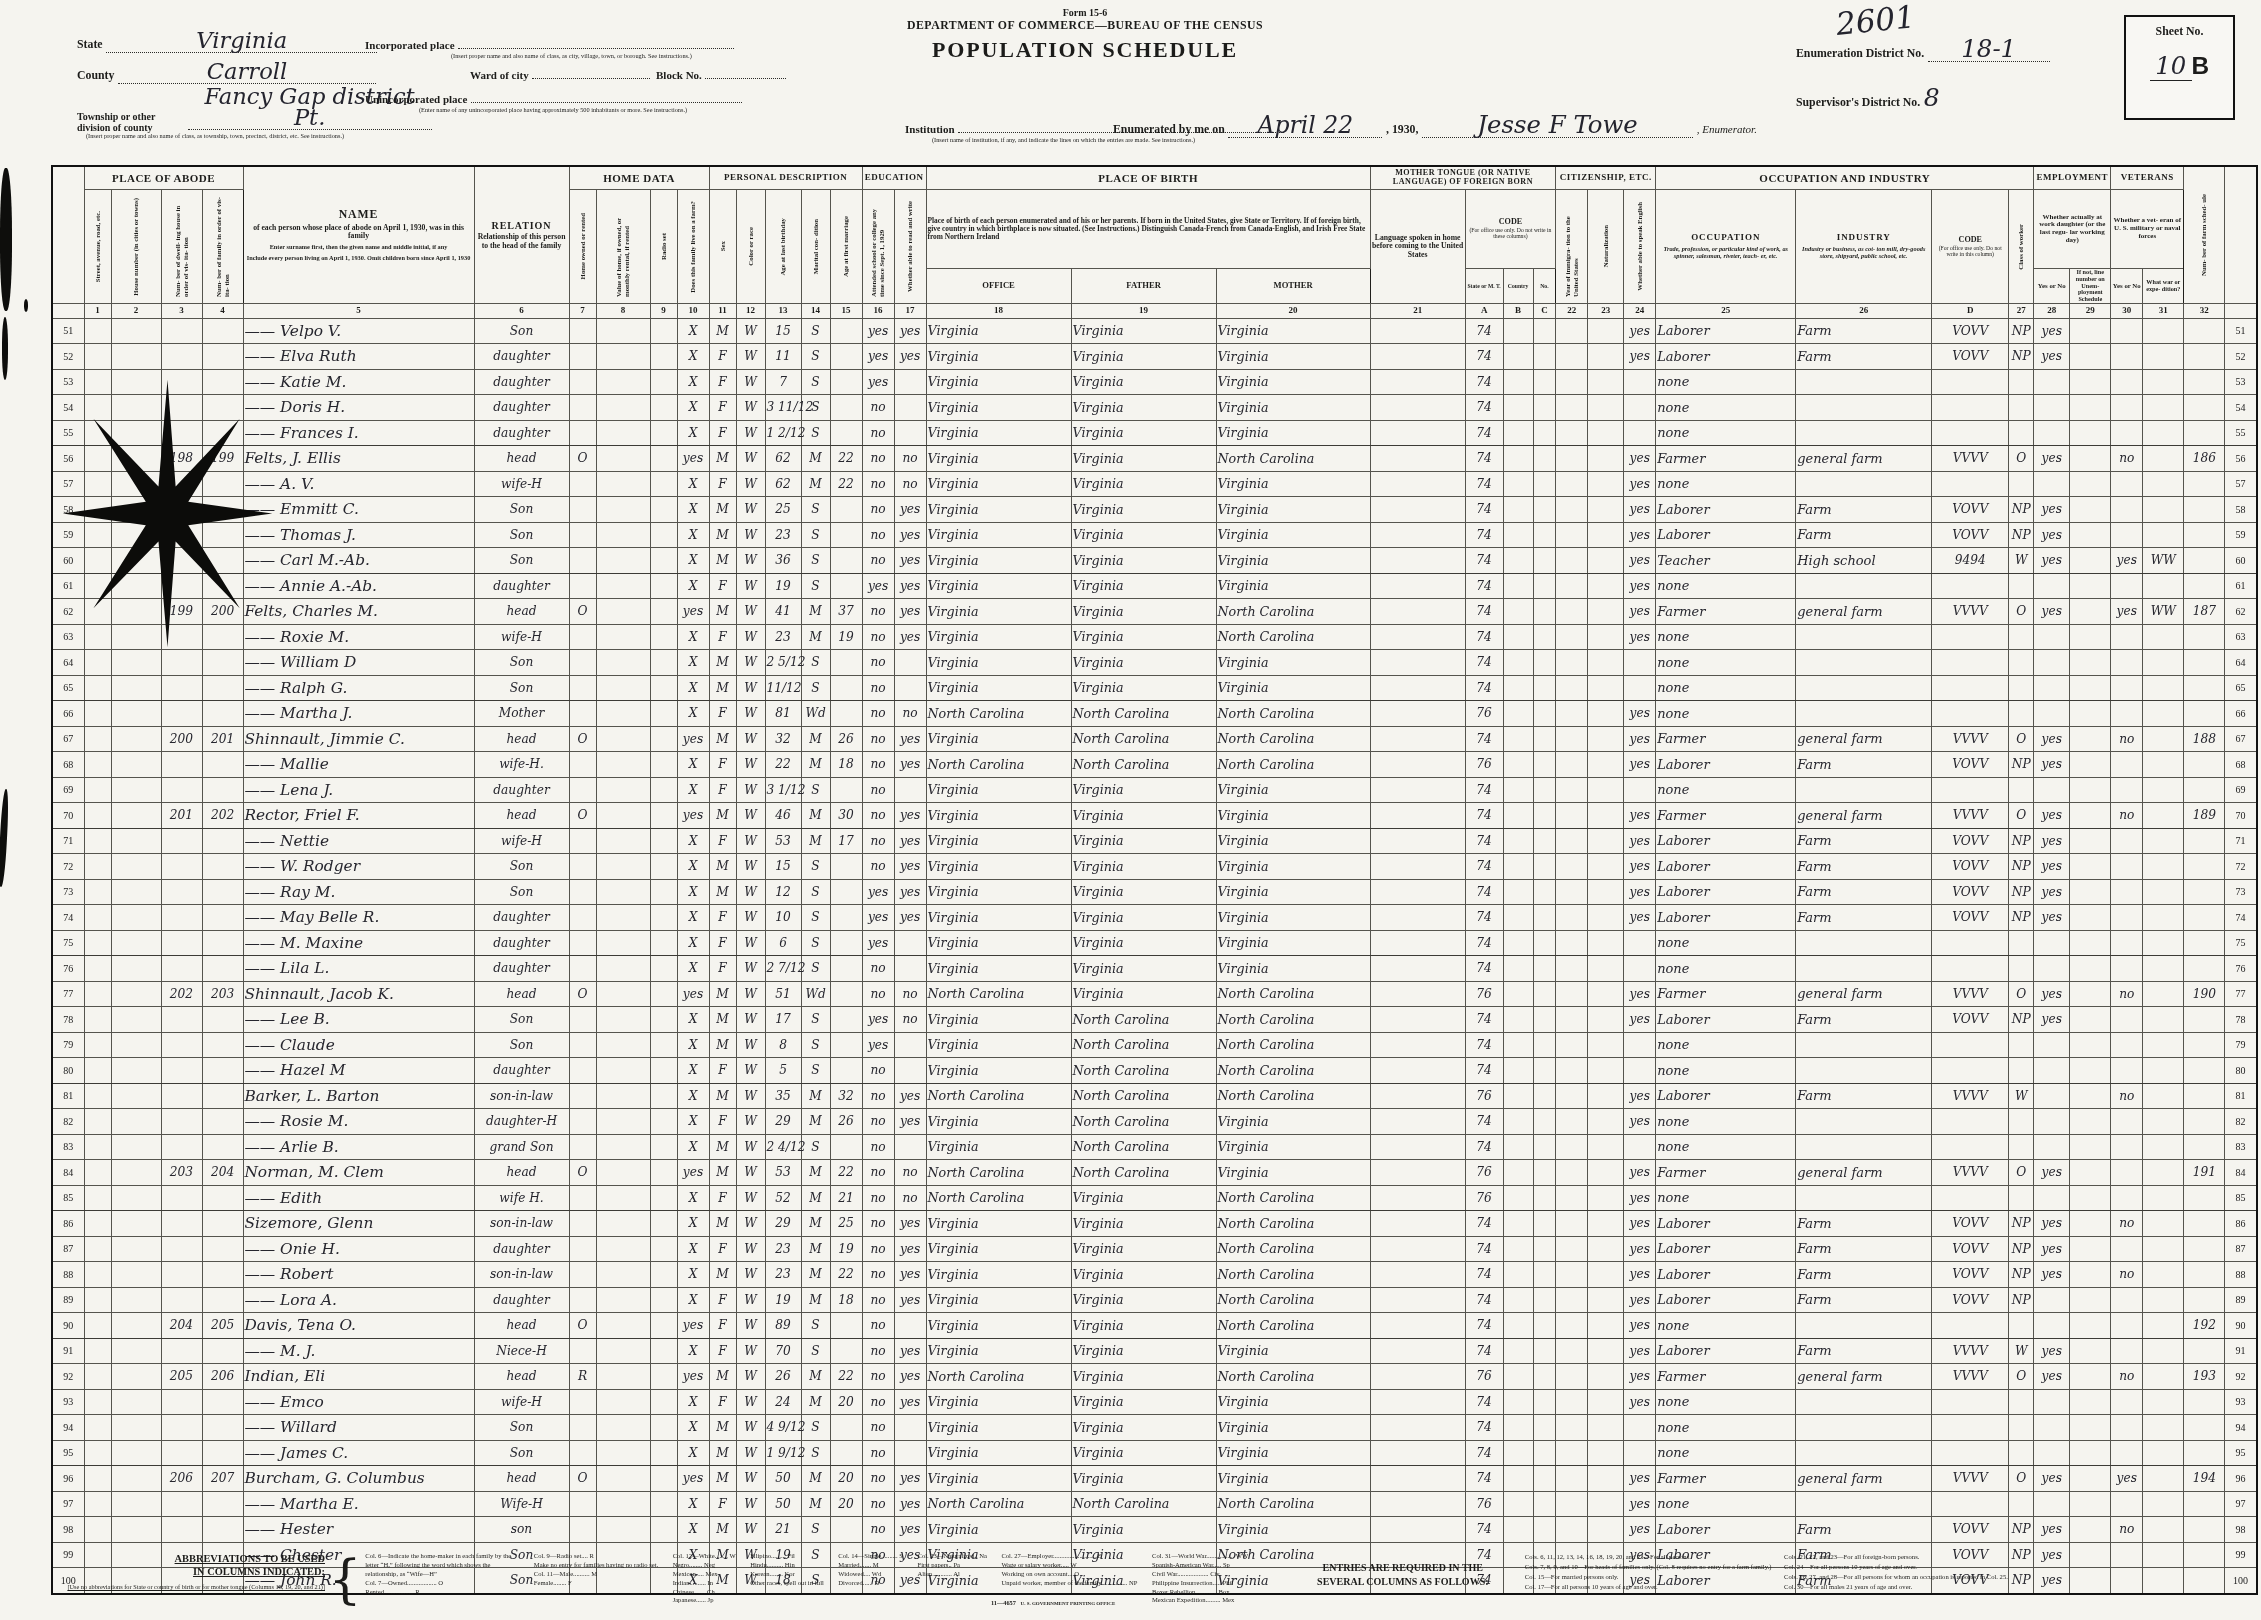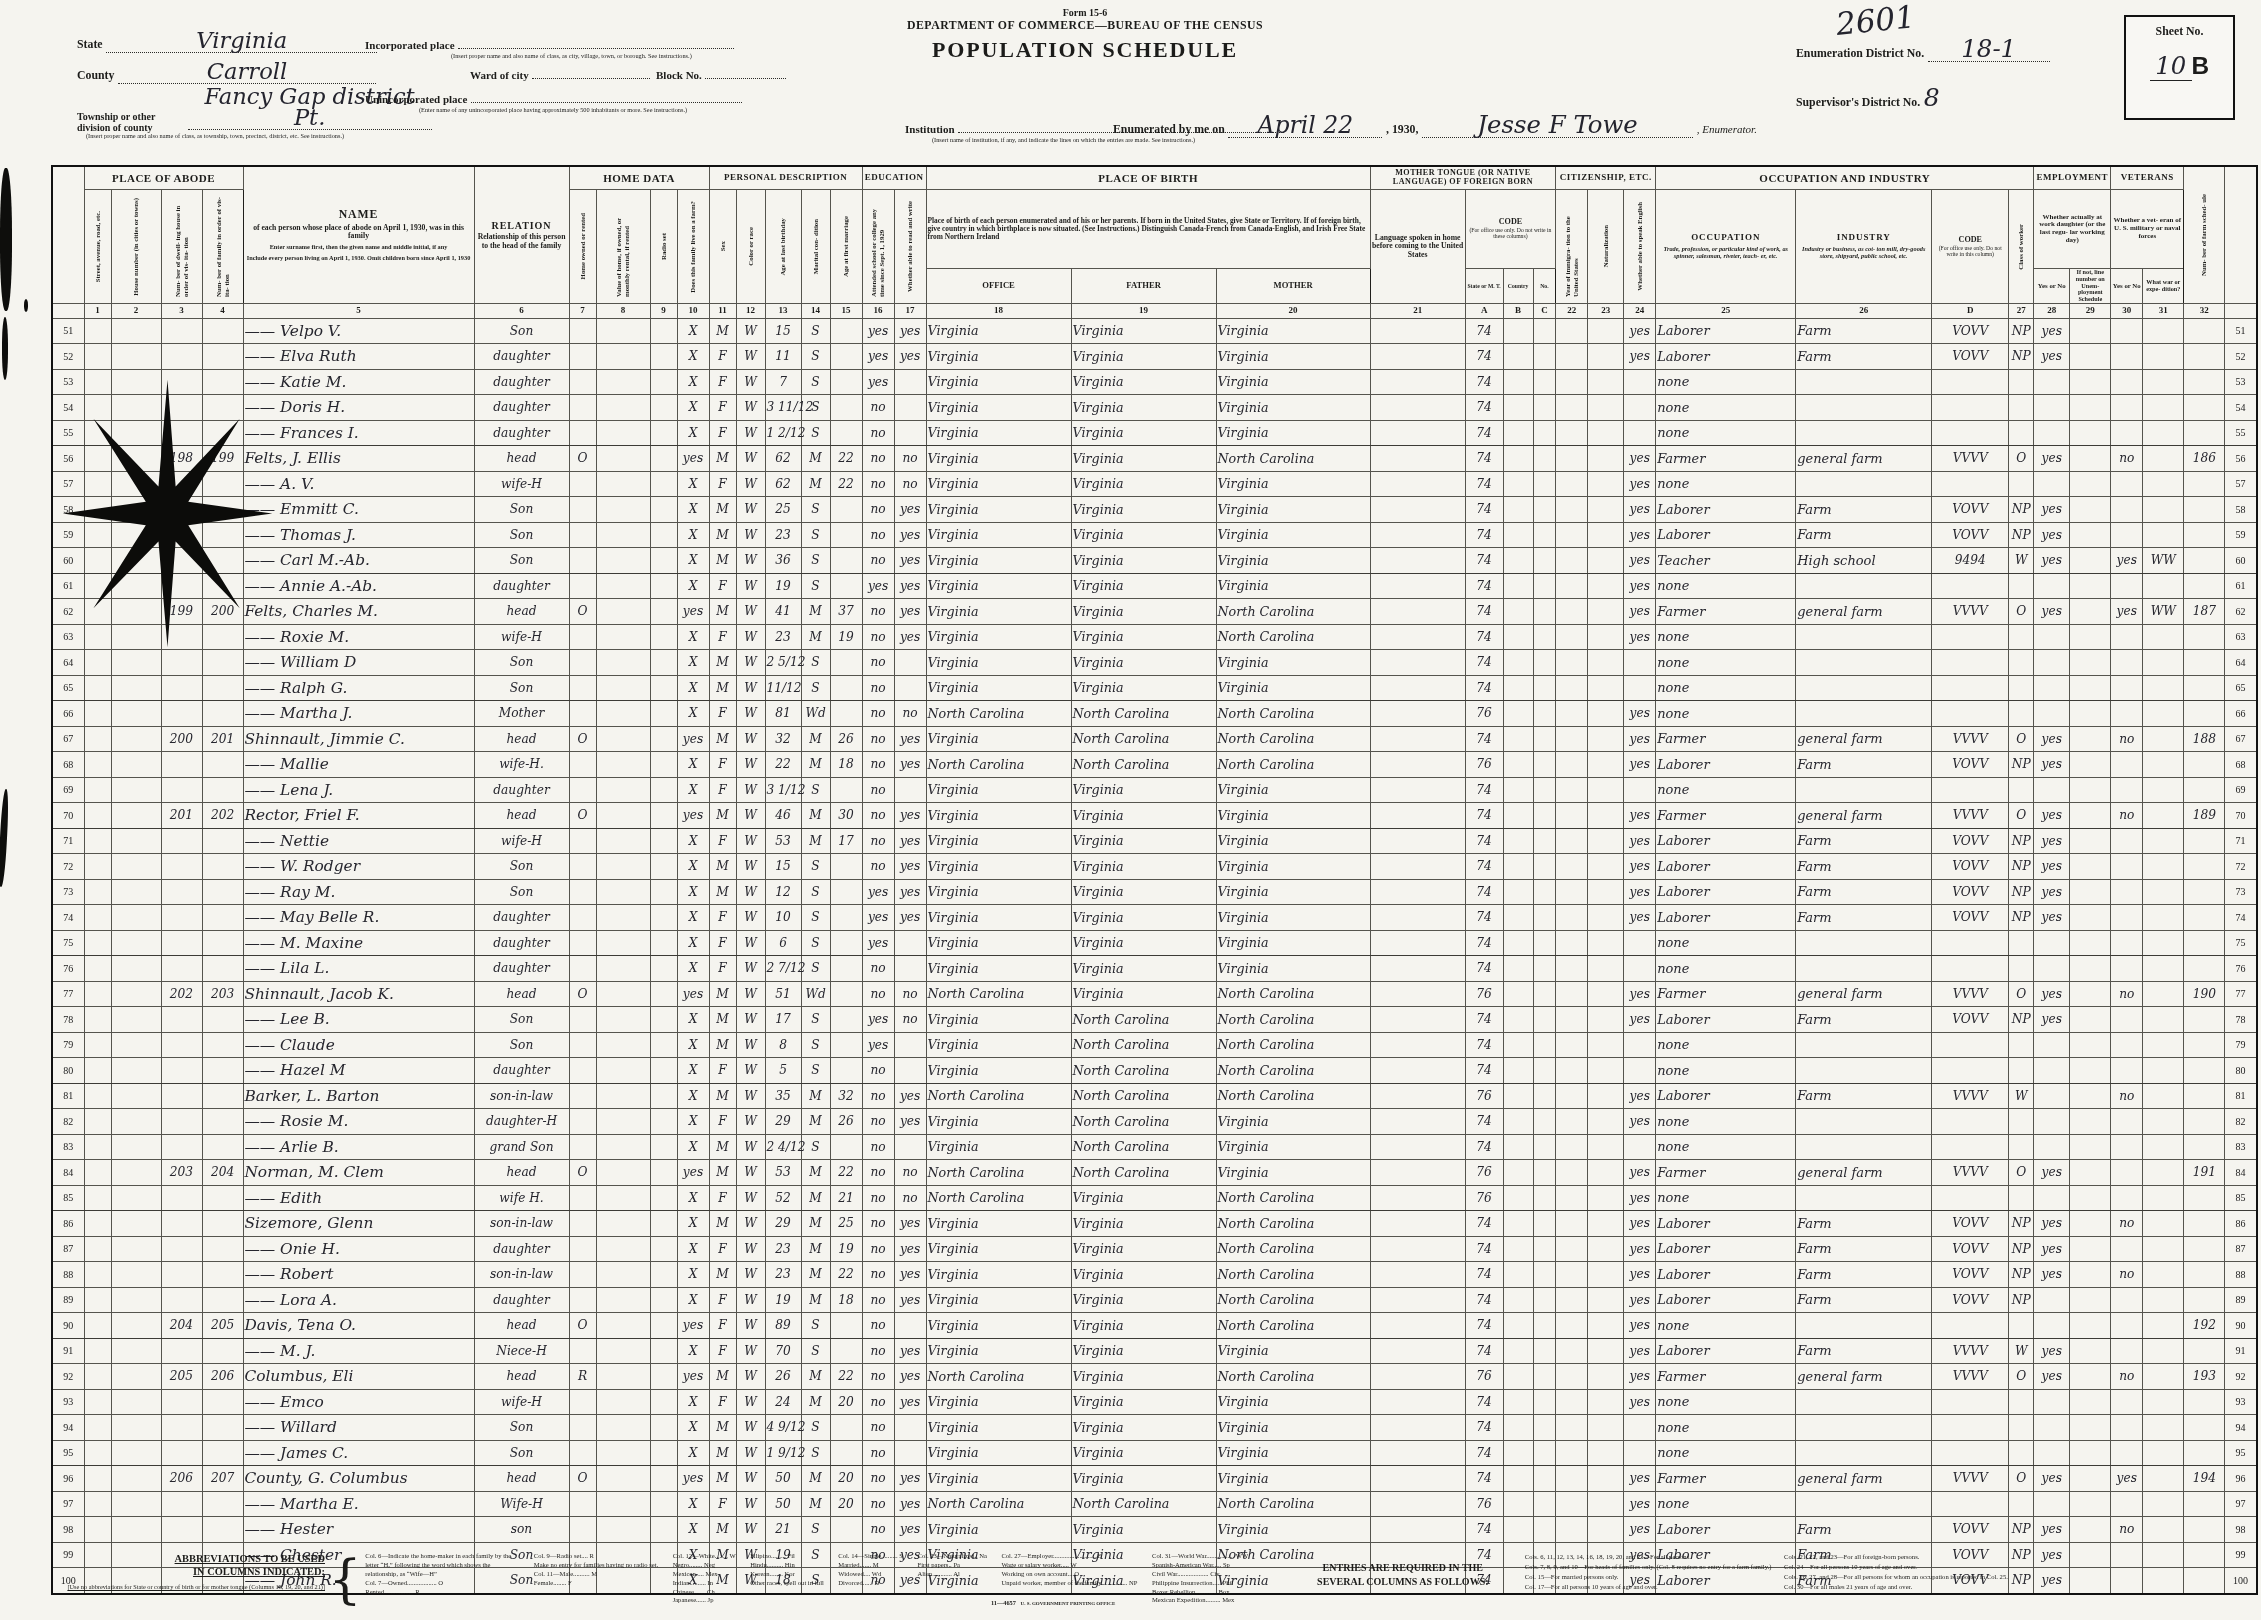--- a/index.html
+++ b/index.html
@@ -1993,21 +1993,21 @@
         <td class="hw ctr"></td>
         <td class="hw ctr bl"></td>
         <td class="rn bl">91</td>
       </tr>
       <tr>
         <td class="rn">92</td>
         <td class="hw ctr bl"></td>
         <td class="hw ctr"></td>
         <td class="hw ctr">205</td>
         <td class="hw ctr">206</td>
-        <td class="hw name bl">Columbus, Eli</td>
+        <td class="hw name bl">Indian, Eli</td>
         <td class="hw ctr bl">head</td>
         <td class="hw ctr bl">R</td>
         <td class="hw ctr"></td>
         <td class="hw ctr"></td>
         <td class="hw ctr">yes</td>
         <td class="hw ctr bl">M</td>
         <td class="hw ctr">W</td>
         <td class="hw ctr">26</td>
         <td class="hw ctr">M</td>
         <td class="hw ctr">22</td>
@@ -2153,21 +2153,21 @@
         <td class="hw ctr"></td>
         <td class="hw ctr bl"></td>
         <td class="rn bl">95</td>
       </tr>
       <tr>
         <td class="rn">96</td>
         <td class="hw ctr bl"></td>
         <td class="hw ctr"></td>
         <td class="hw ctr">206</td>
         <td class="hw ctr">207</td>
-        <td class="hw name bl">County, G. Columbus</td>
+        <td class="hw name bl">Burcham, G. Columbus</td>
         <td class="hw ctr bl">head</td>
         <td class="hw ctr bl">O</td>
         <td class="hw ctr"></td>
         <td class="hw ctr"></td>
         <td class="hw ctr">yes</td>
         <td class="hw ctr bl">M</td>
         <td class="hw ctr">W</td>
         <td class="hw ctr">50</td>
         <td class="hw ctr">M</td>
         <td class="hw ctr">20</td>

